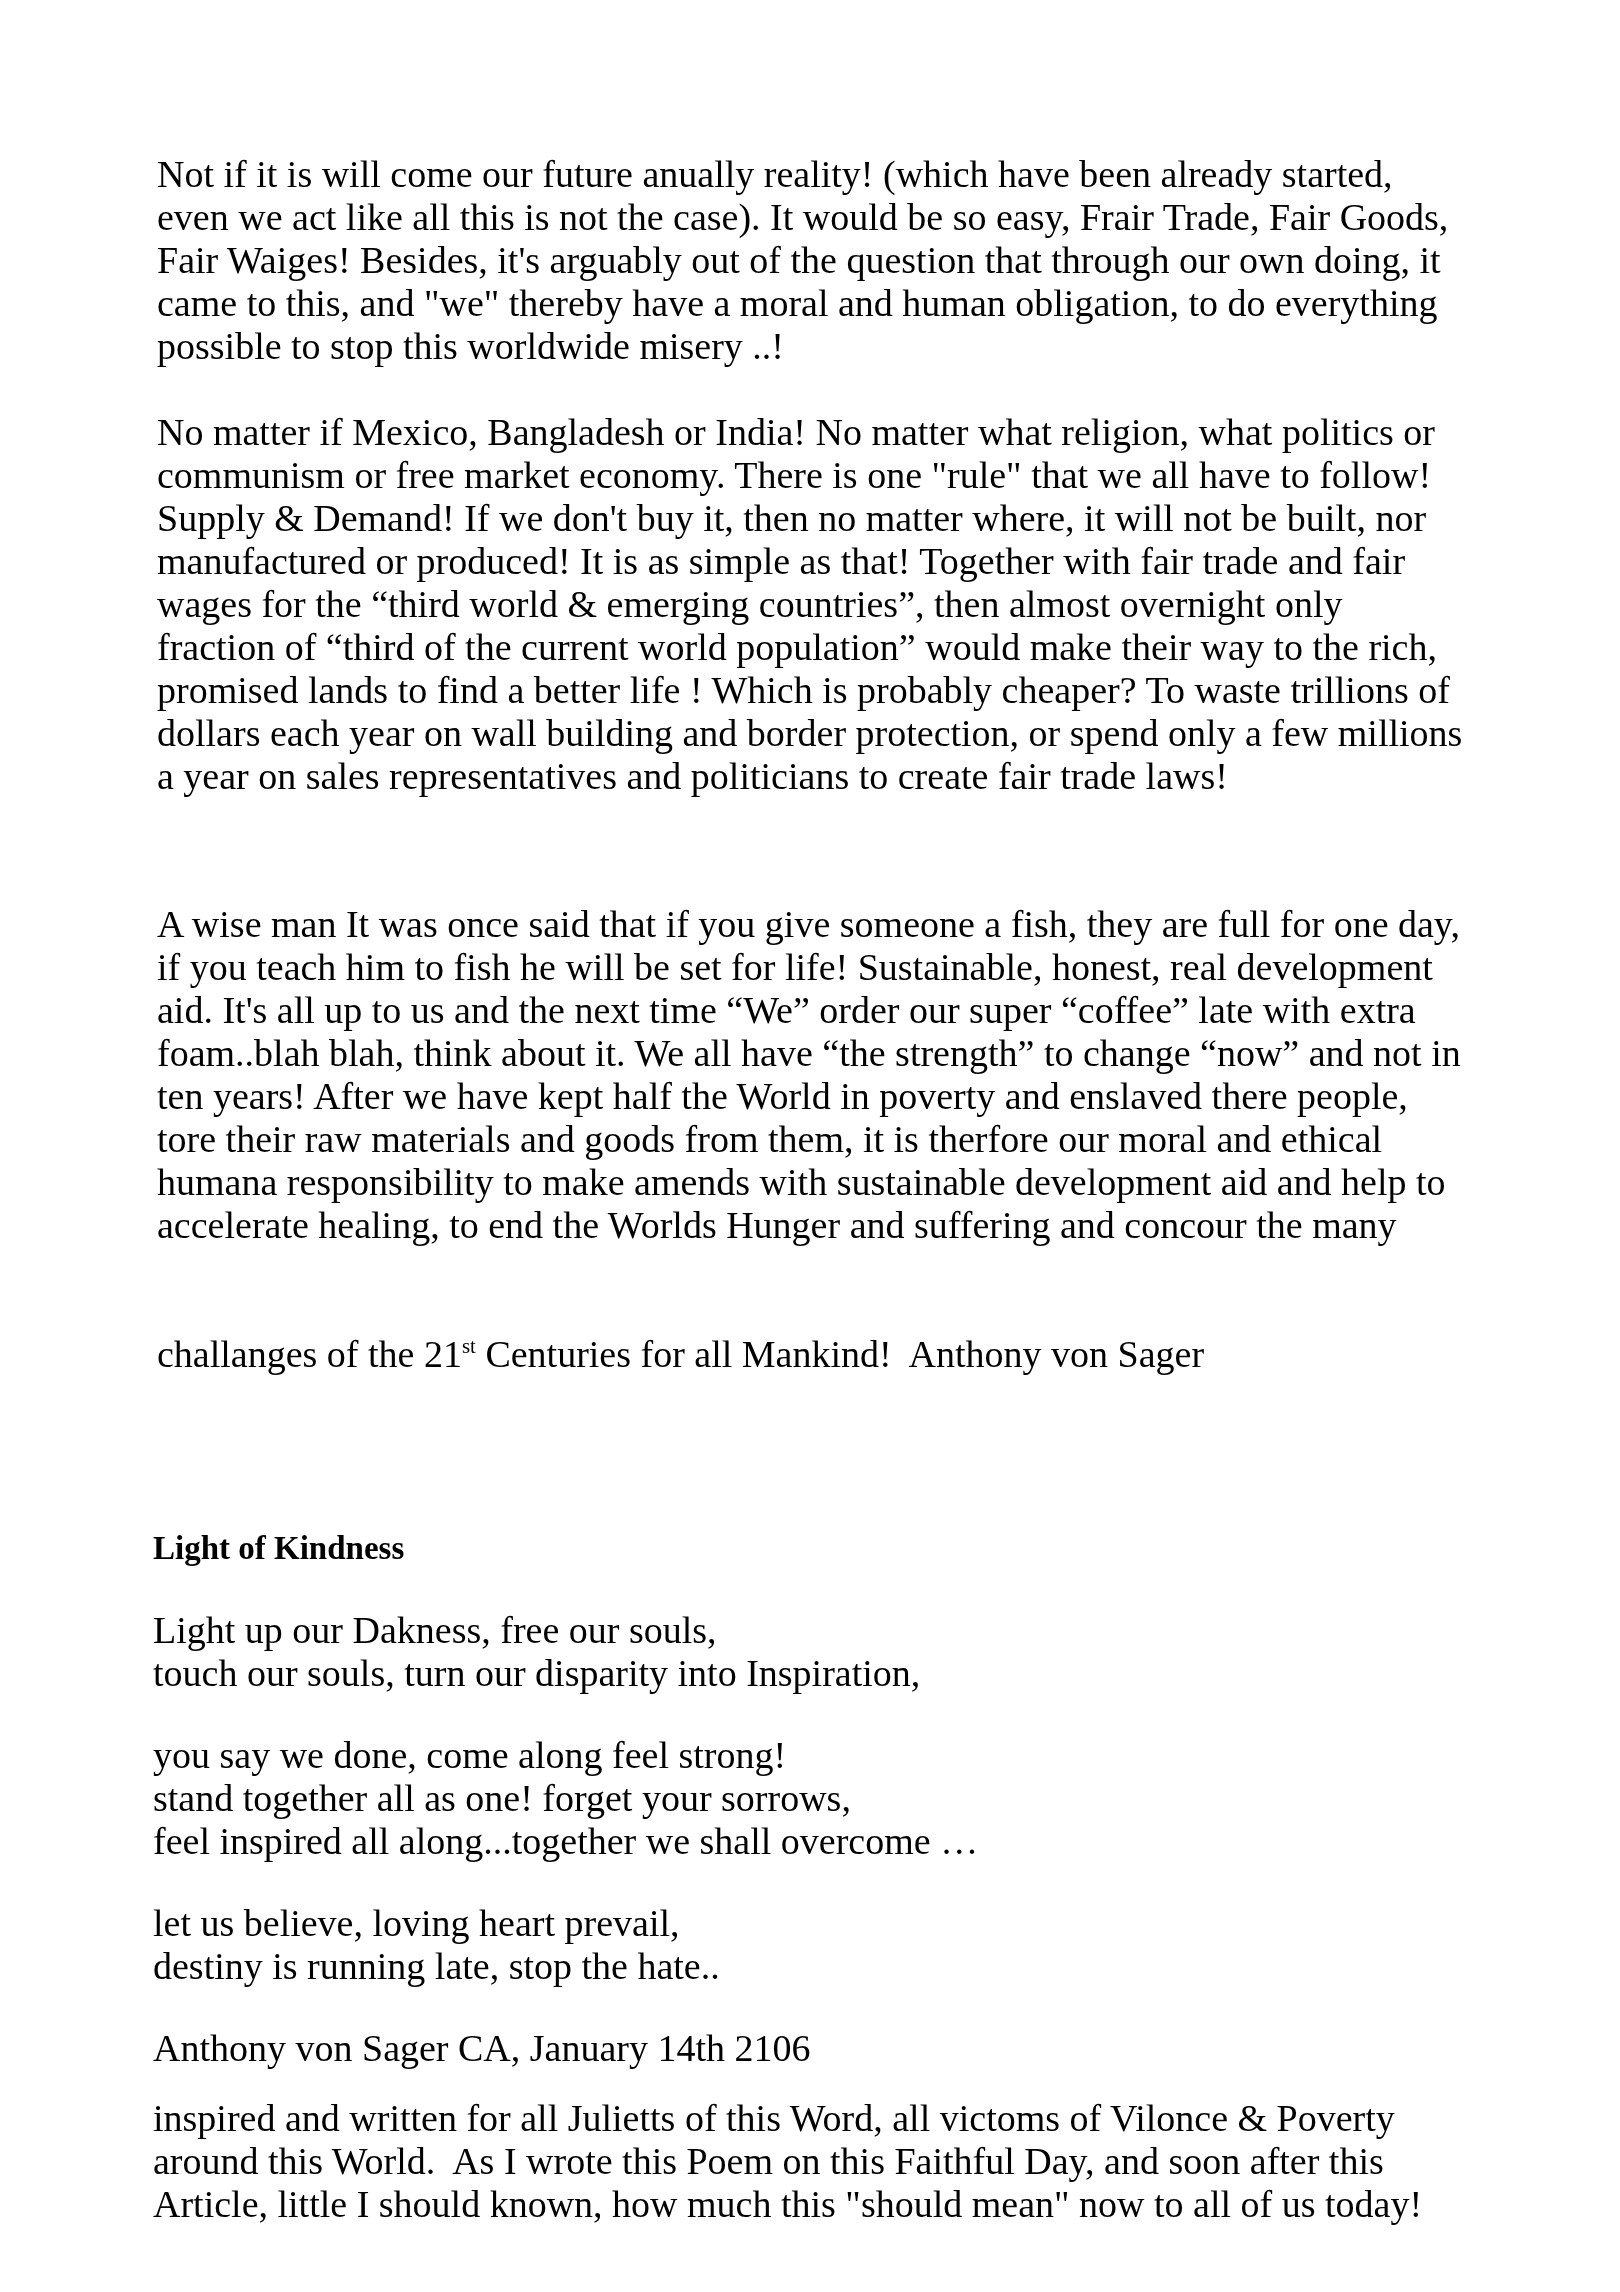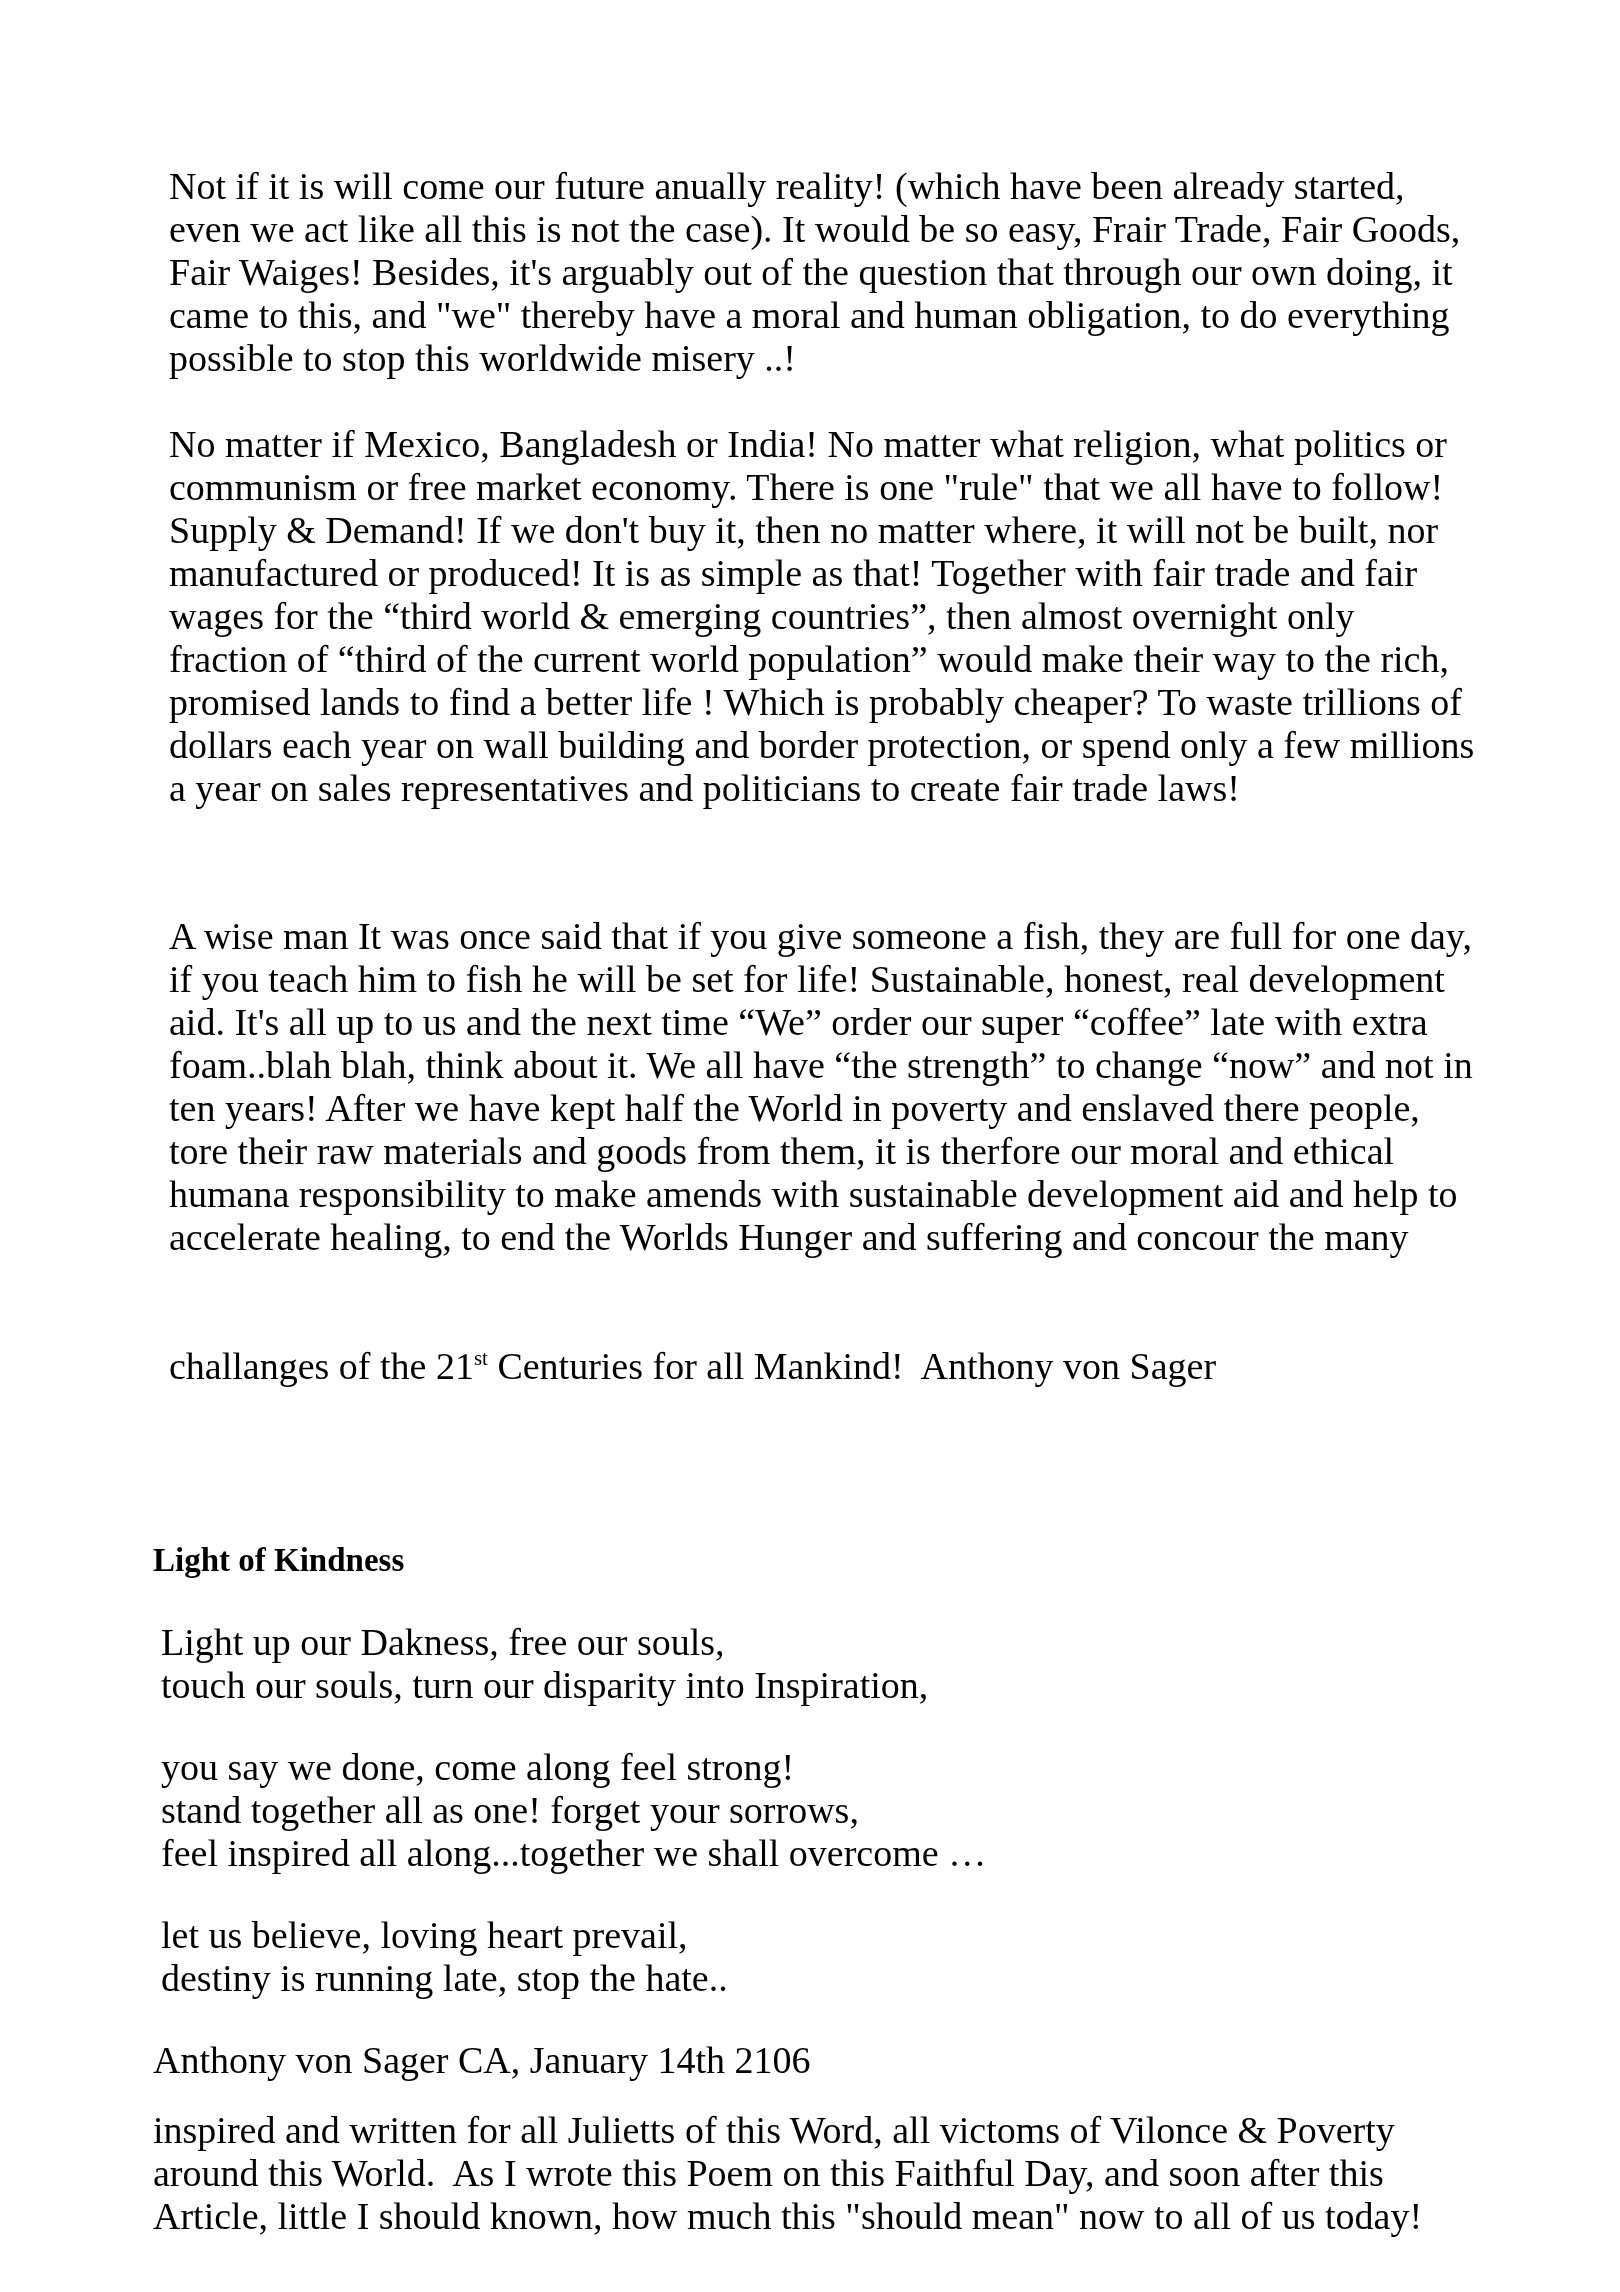--- a/index.html
+++ b/index.html
@@ -16,37 +16,37 @@
   }
   .doc {
     padding: 149px 137px 0 153px;
     box-sizing: border-box;
     width: 1620px;
   }
   .para {
     font-size: 38px;
     line-height: 43px;
     white-space: pre;
-    margin: 16px;
+    margin: 4px;
   }
   .gap-large { margin-bottom: 43px; }   
   .gap-small { margin-bottom: 18.6px; }   
   .block { display: block; }
   .poem-title {
     font-size: 33px;
     line-height: 51px;
     font-weight: bold;
     margin: 61px 0 35px 0;
     white-space: pre;
   }
   .stanza {
     font-size: 38px;
     line-height: 43px;
     white-space: pre;
-    margin: 0 0 39px 8px;
+    margin: 0 0 39px 0;
   }
   .signature {
     font-size: 38px;
     line-height: 43px;
     white-space: pre;
     margin: 3.9px 0 27.4px 0;
   }
   .footer-para {
     font-size: 38px;
     line-height: 43px;

